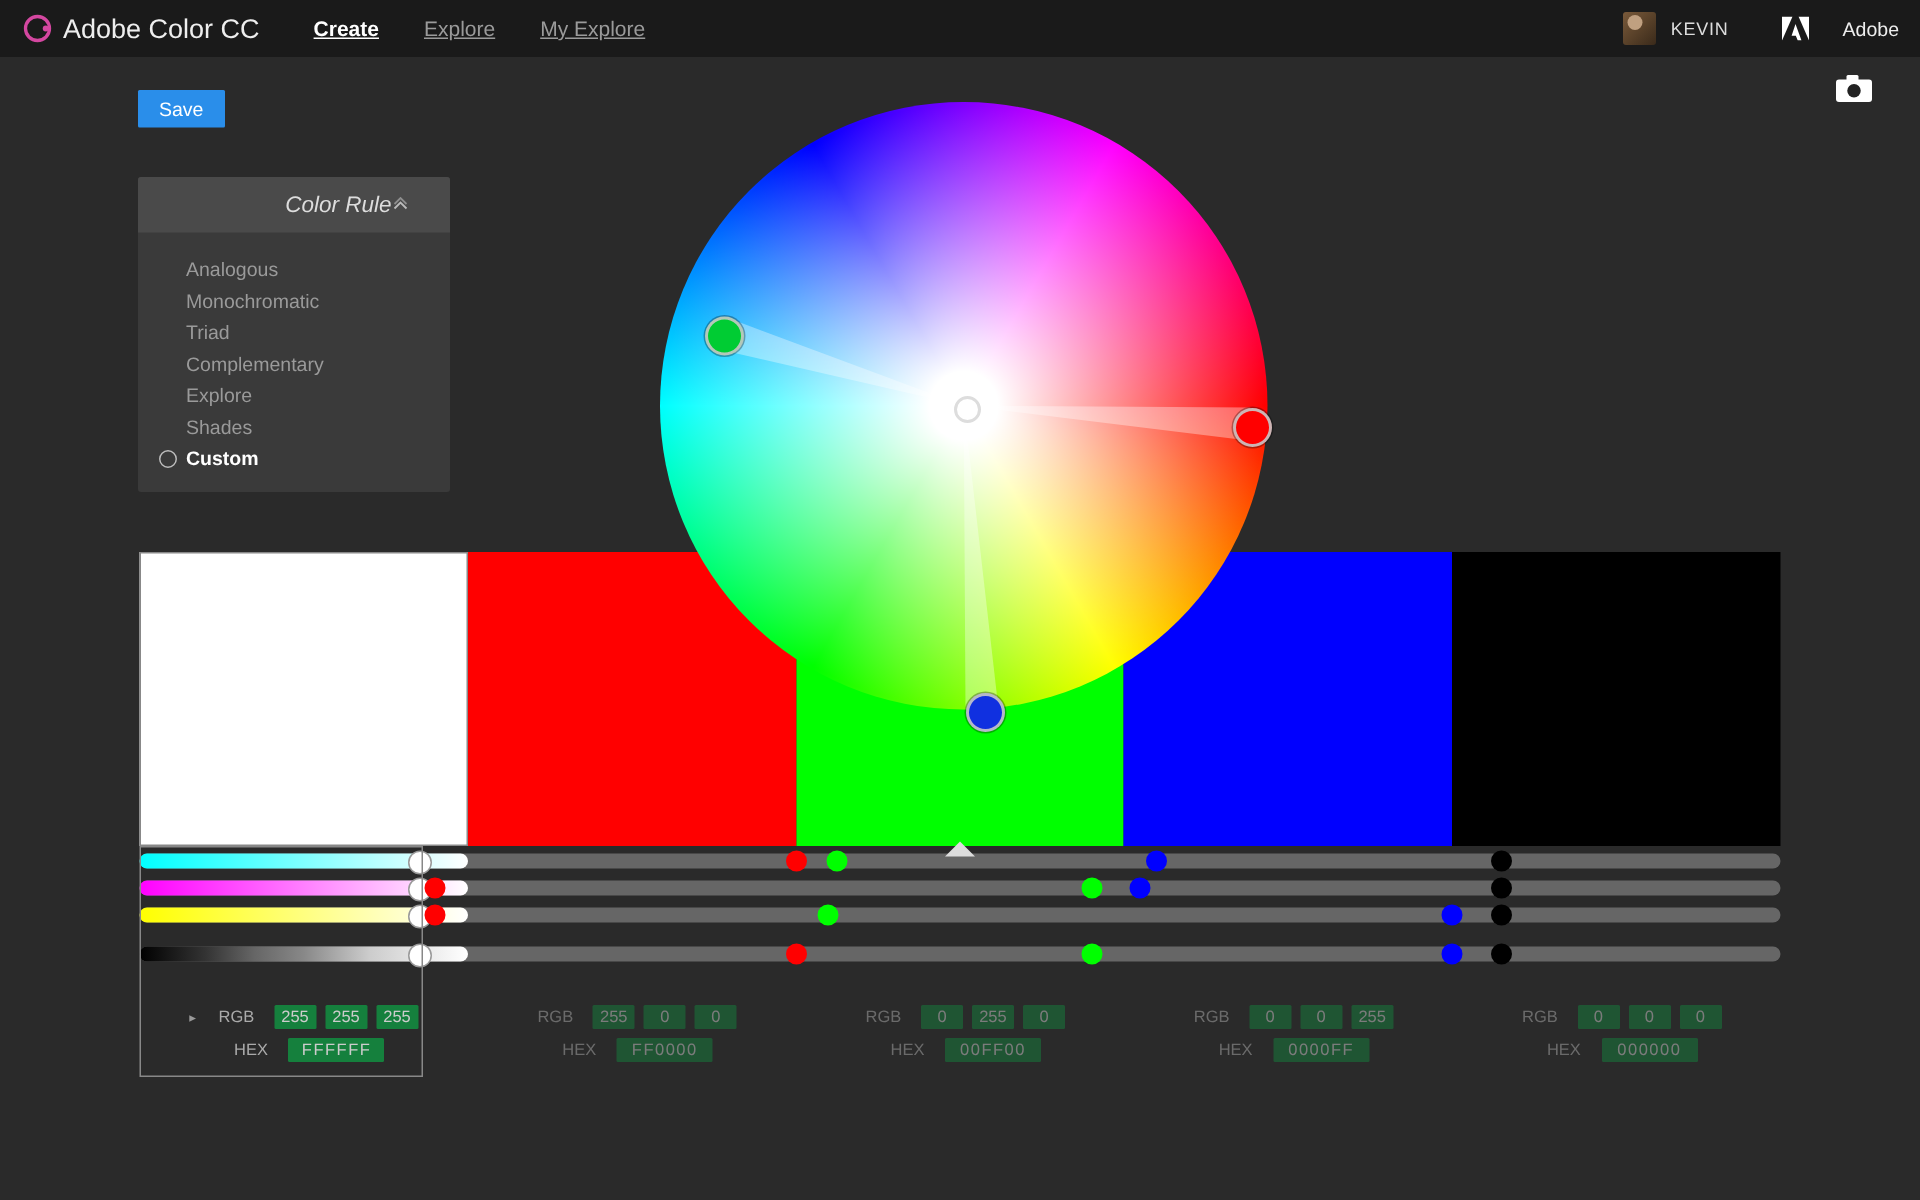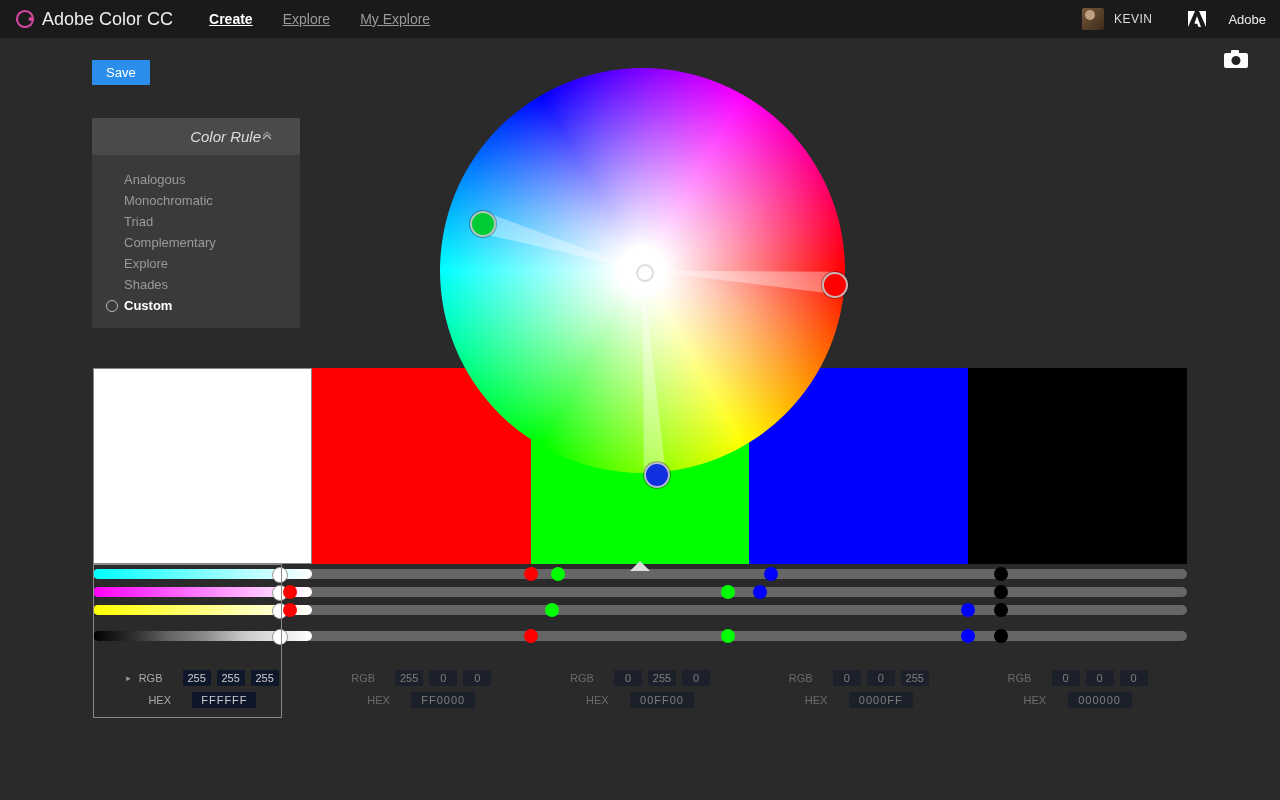--- a/index.html
+++ b/index.html
@@ -66,22 +66,22 @@
 .track.grad-k{background:linear-gradient(to right,#000,#333 20%,#666 35%,#888 50%,#aaa 60%,#ccc 70%,#fff 100%);}
 .track.local{width:219px;}
 .knob{position:absolute;top:50%;width:14px;height:14px;margin-top:-7px;margin-left:-7px;border-radius:50%;}
 .sgap{height:8px;}
 .active-outline{position:absolute;border:1px solid #888;left:93px;top:564px;width:187px;height:152px;pointer-events:none;z-index:25;}
 
 #values{position:absolute;left:93px;top:670px;width:1094px;display:flex;}
 .valcol{flex:1;display:flex;flex-direction:column;gap:6px;align-items:center;opacity:0.5;}
 .valcol.active{opacity:1;}
 .vrow{display:flex;align-items:center;gap:6px;}
-.vlabel{width:38px;text-align:left;color:#aaa;font-size:11px;}
-.vbox{background:#0f172a;color:#ccc;font-size:11px;padding:2px 4px;min-width:20px;text-align:center;border-radius:1px;}
+.vlabel{width:38px;text-align:center;color:#aaa;font-size:11px;}
+.vbox{background:#15803d;color:#ccc;font-size:11px;padding:2px 4px;min-width:20px;text-align:center;border-radius:1px;}
 .vbox.hex{min-width:56px;letter-spacing:1px;}
 .vcaret{font-size:9px;color:#999;margin-right:2px;}
 </style>
 </head>
 <body>
 
 <div id="hdr">
   <div id="logo">
     <svg width="22" height="22" viewBox="0 0 22 22">
       <circle cx="11" cy="11" r="8" fill="none" stroke="#d447a0" stroke-width="2.2"></circle>

